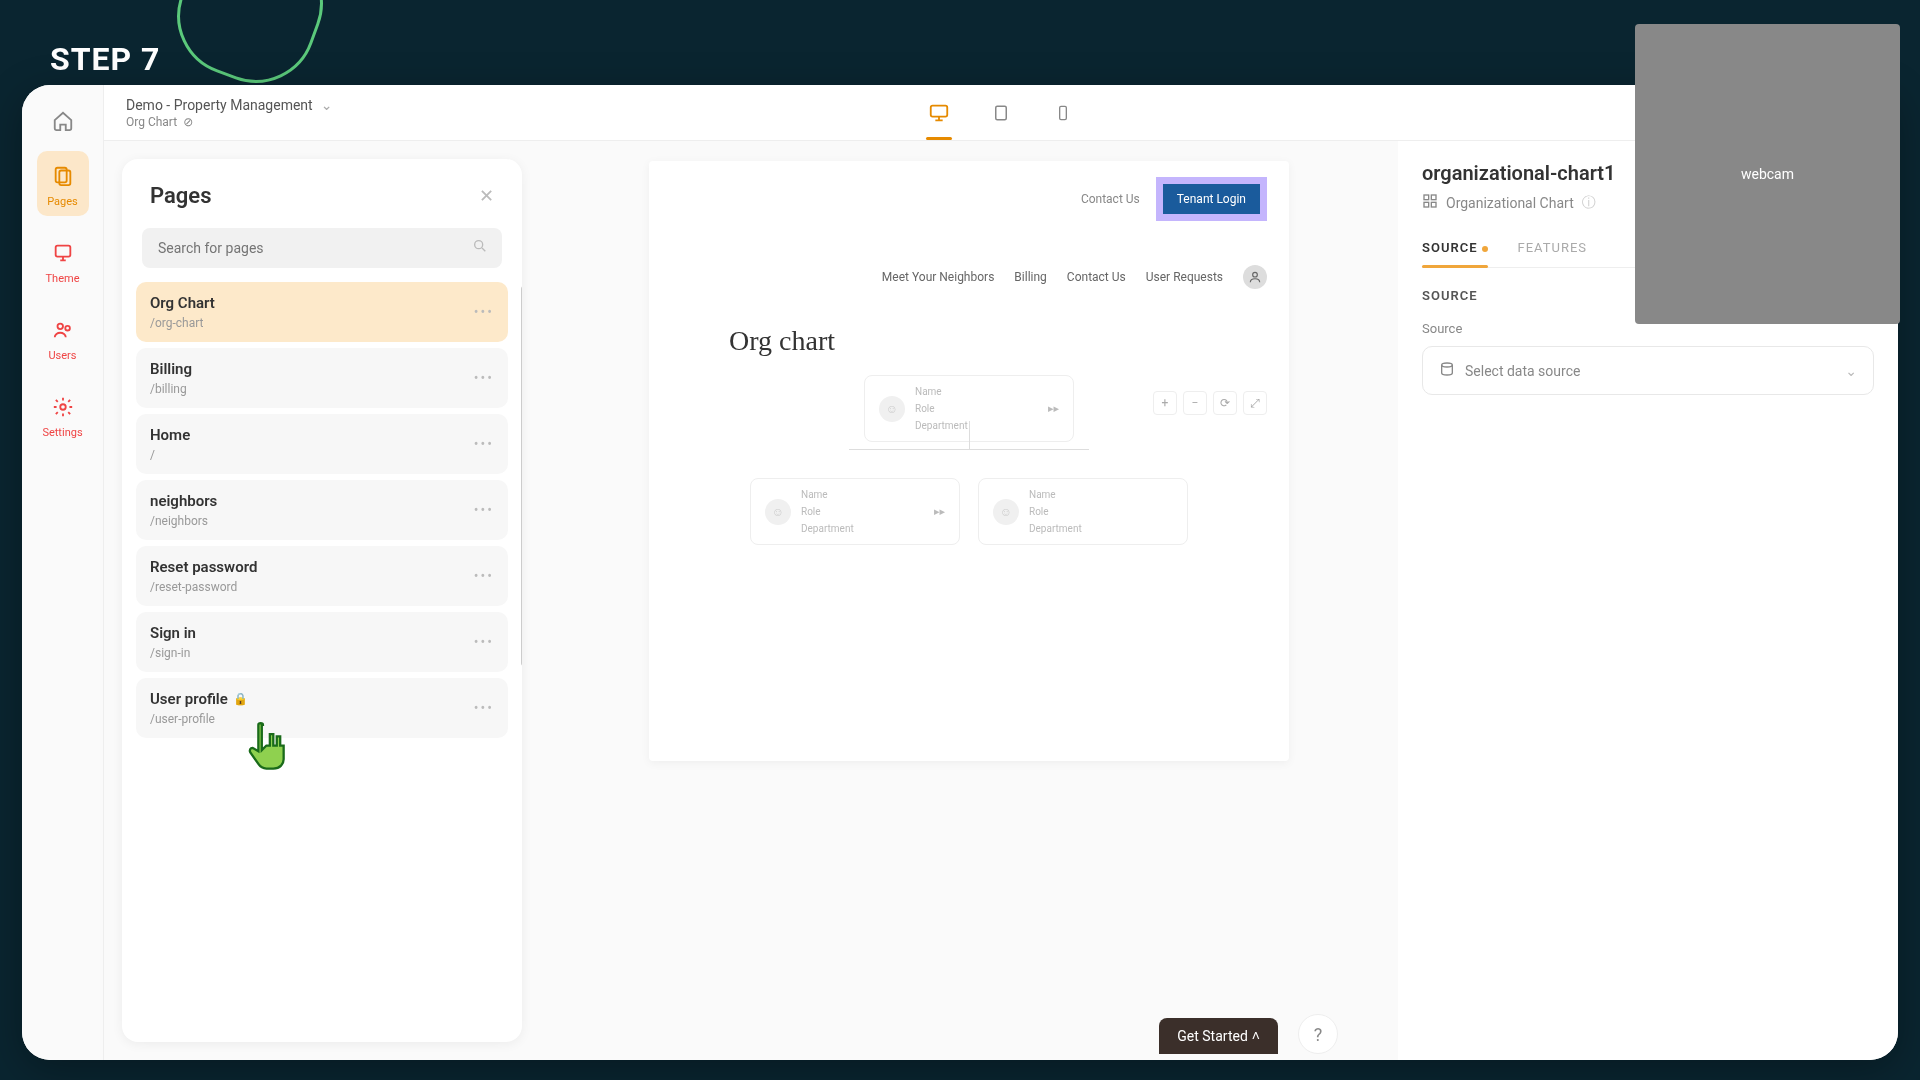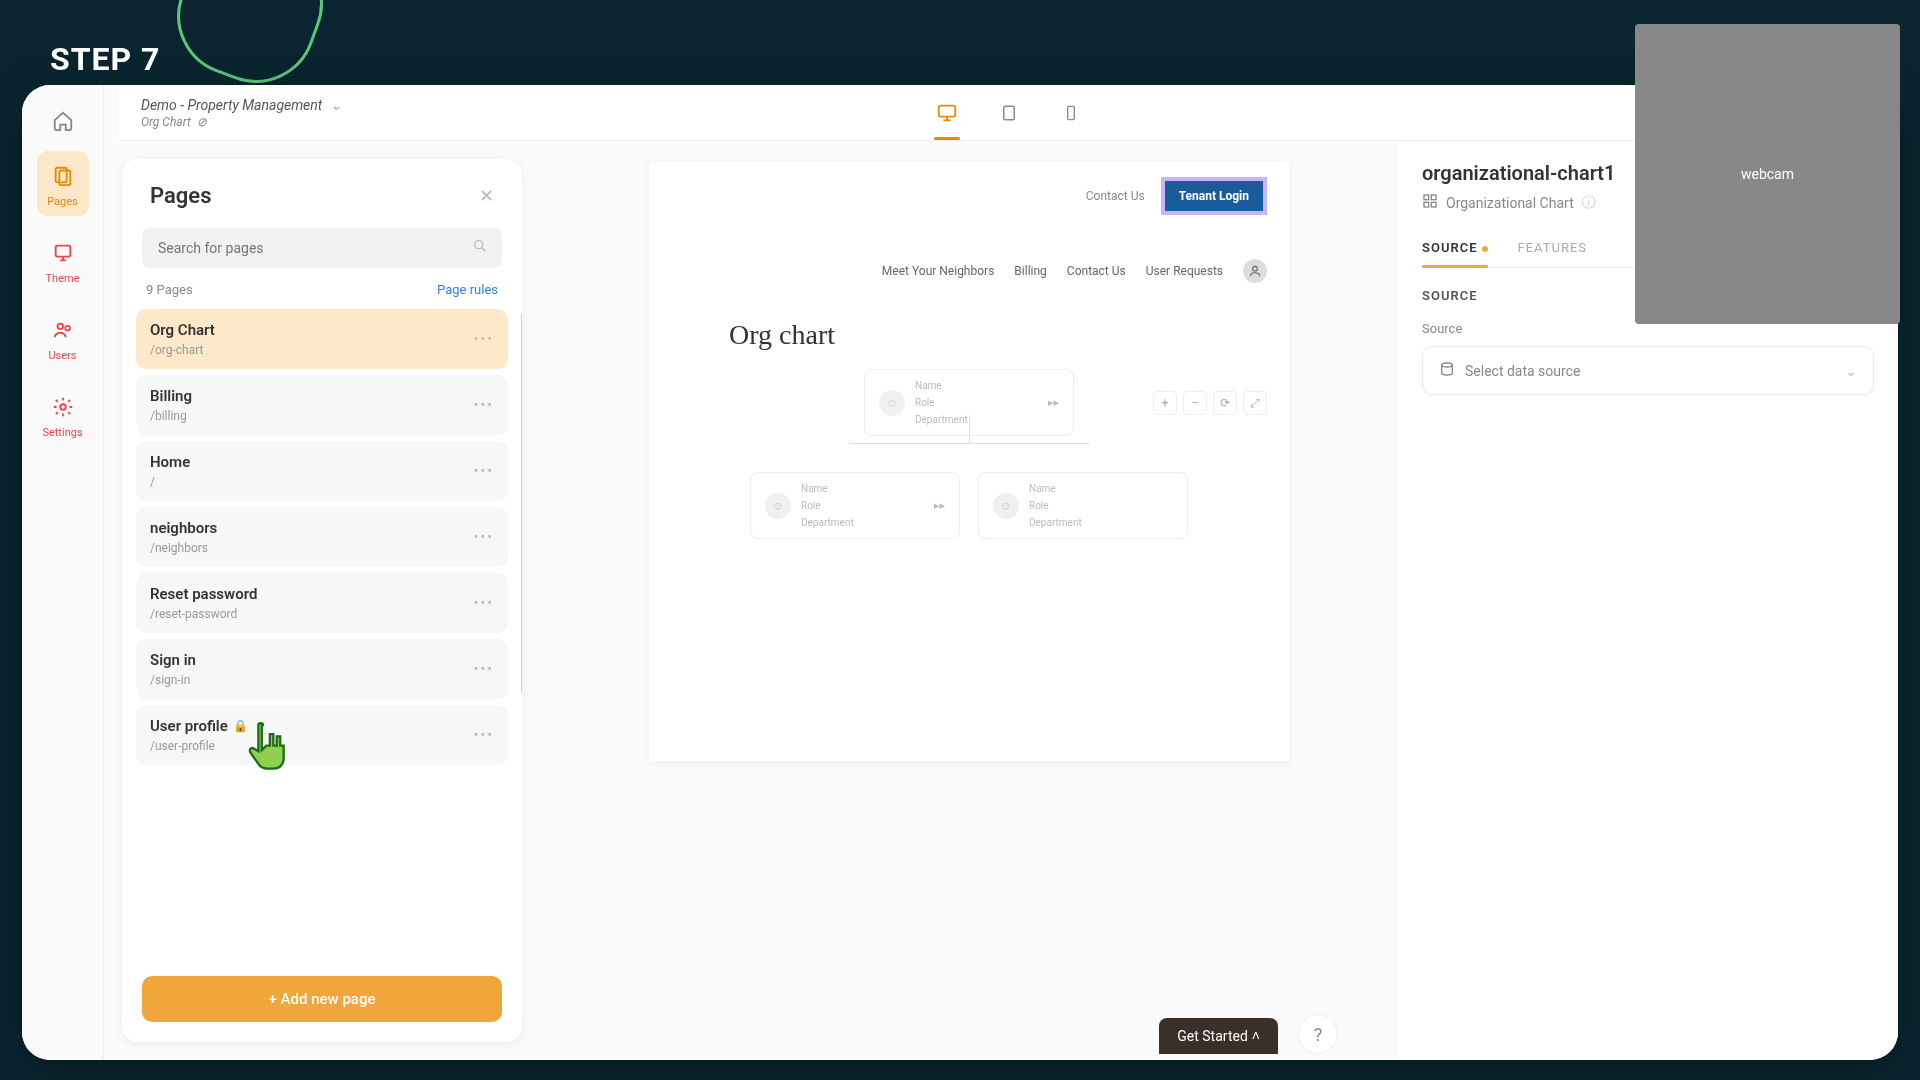--- a/index.html
+++ b/index.html
@@ -109,29 +109,28 @@
   justify-content: center;
 }
 .rail-label {
   font-size: 11px;
 }
 
 
 .header {
   position: absolute;
   top: 0;
-  left: 97px;
+  left: 82px;
   right: 0;
   height: 56px;
   background: #fff;
   border-bottom: 1px solid #eee;
   display: flex;
   align-items: center;
   padding: 8px 22px;
-  font-style: italic;
 }
 .breadcrumb-block { display: flex; flex-direction: column; }
 .breadcrumb-top { display: flex; align-items: center; gap: 8px; font-size: 14px; color: #555; }
 .breadcrumb-bottom { font-size: 12px; color: #888; margin-top: 2px; display:flex; align-items:center; gap:6px;}
 .breadcrumb-chev { color:#aaa; }
 
 .device-switch {
   position: absolute;
   left: 50%;
   transform: translateX(-50%);
@@ -324,22 +323,22 @@
   align-items: center;
   padding: 16px 22px 0;
   gap: 16px;
 }
 .contact-link { font-size: 12px; color: #888; }
 .tenant-btn {
   background: #1a5b9c;
   color: #fff;
   font-size: 12px;
   padding: 8px 14px;
-  font-weight: 700;
-  border: 4px solid #c4b5fd;
+  font-weight: 400;
+  border: 7px solid #c4b5fd;
   cursor: pointer;
 }
 .canvas-nav {
   display: flex;
   justify-content: flex-end;
   gap: 20px;
   padding: 44px 22px 16px;
   align-items: center;
   font-size: 12px;
   color: #666;
@@ -622,24 +621,20 @@
       </div>
       <div class="search-wrap">
         <input class="search-input" placeholder="Search for pages" style="">
         <span class="search-icon">
           <svg viewBox="0 0 24 24" width="16" height="16">
               <circle cx="10" cy="10" r="6"></circle>
               <path d="M20 20l-5-5"></path>
             </svg>
         </span>
       </div>
-      <div class="pages-meta">
-        <span class="pages-count">9 Pages</span>
-        <span class="page-rules">Page rules</span>
-      </div>
 
       <div class="page-list">
         <div class="scrollbar-stub"></div>
 
         <div class="page-item active">
           <div class="page-text">
             <div class="page-name">Org Chart</div>
             <div class="page-path">/org-chart</div>
           </div>
           <div class="page-more">•••</div>
@@ -690,21 +685,20 @@
             <div class="page-name">
               <span>User profile</span>
               <span style="font-size:12px;color:#bbb;">🔒</span>
             </div>
             <div class="page-path">/user-profile</div>
           </div>
           <div class="page-more">•••</div>
         </div>
       </div>
 
-      <div class="add-page-btn">+ Add new page</div>
     </div>
 
     <div class="canvas-area">
       <div class="canvas">
         <div class="canvas-top">
           <span class="contact-link">Contact Us</span>
           <span class="tenant-btn">Tenant Login</span>
         </div>
         <div class="canvas-nav">
           <span>Meet Your Neighbors</span>

